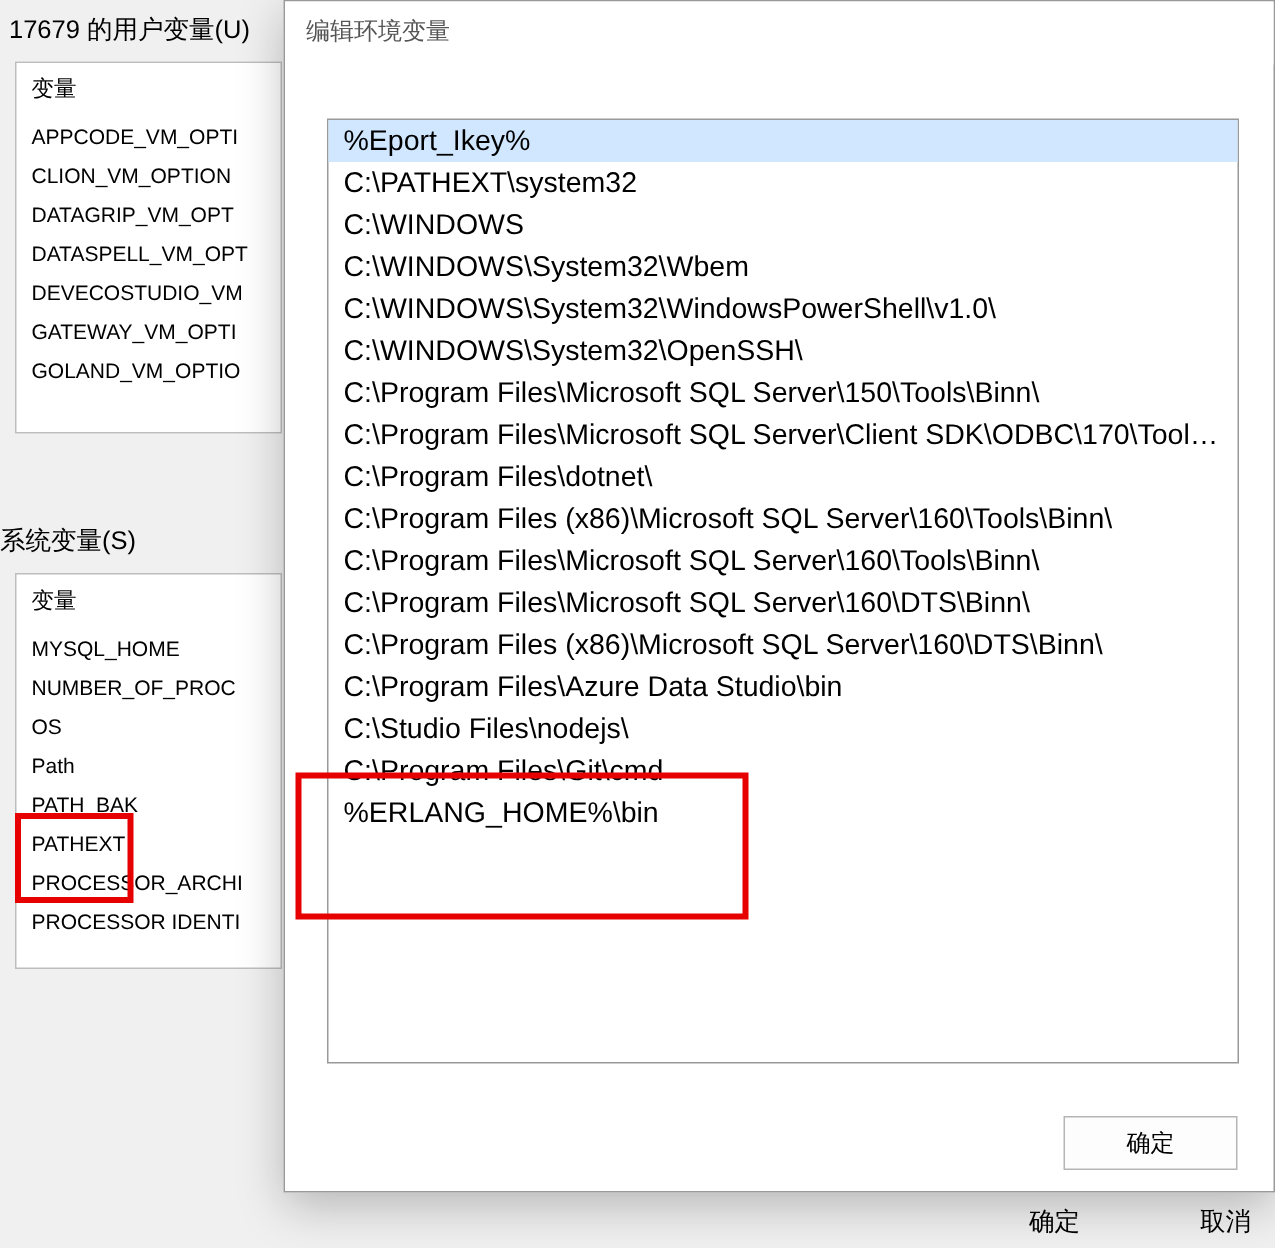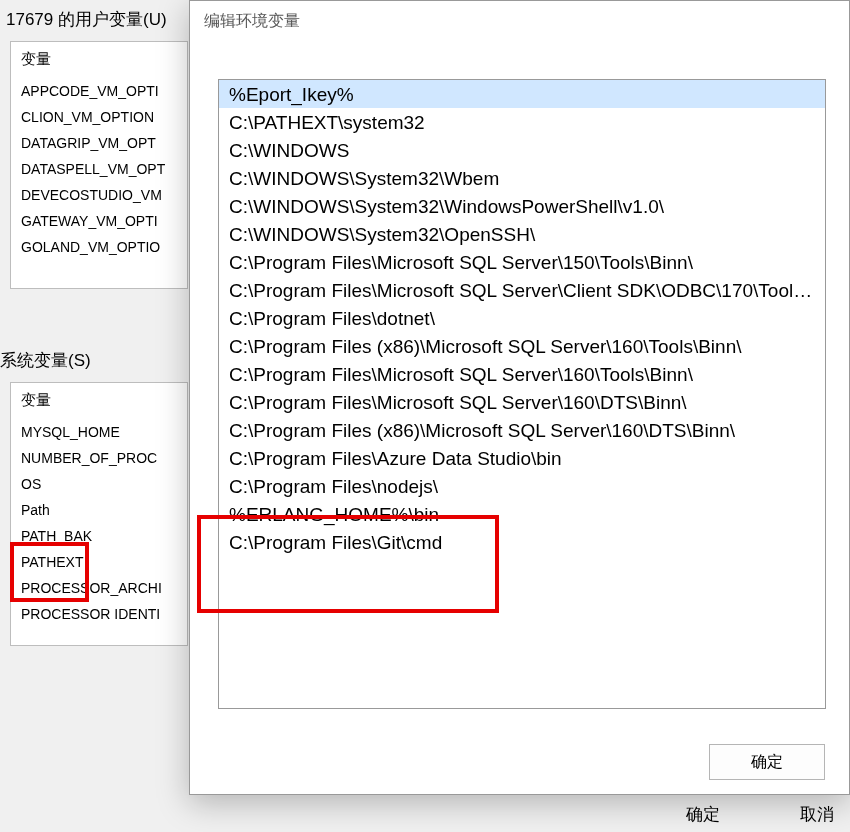--- a/index.html
+++ b/index.html
@@ -166,23 +166,23 @@
     <div class="dialog-row">C:\WINDOWS\System32\WindowsPowerShell\v1.0\</div>
     <div class="dialog-row">C:\WINDOWS\System32\OpenSSH\</div>
     <div class="dialog-row">C:\Program Files\Microsoft SQL Server\150\Tools\Binn\</div>
     <div class="dialog-row">C:\Program Files\Microsoft SQL Server\Client SDK\ODBC\170\Tools\...</div>
     <div class="dialog-row">C:\Program Files\dotnet\</div>
     <div class="dialog-row">C:\Program Files (x86)\Microsoft SQL Server\160\Tools\Binn\</div>
     <div class="dialog-row">C:\Program Files\Microsoft SQL Server\160\Tools\Binn\</div>
     <div class="dialog-row">C:\Program Files\Microsoft SQL Server\160\DTS\Binn\</div>
     <div class="dialog-row">C:\Program Files (x86)\Microsoft SQL Server\160\DTS\Binn\</div>
     <div class="dialog-row">C:\Program Files\Azure Data Studio\bin</div>
-    <div class="dialog-row">C:\Program Files\nodejs\</div>
+    <div class="dialog-row">C:\Studio Files\nodejs\</div>
+    <div class="dialog-row">C:\Program Files\Git\cmd</div>
     <div class="dialog-row">%ERLANG_HOME%\bin</div>
-    <div class="dialog-row">C:\Program Files\Git\cmd</div>
   </div>
 
   <div class="dialog-buttons">
     <button class="btn">确定</button>
   </div>
 </div>
 
 <div class="red-box path"></div>
 <div class="red-box entries"></div>
 

